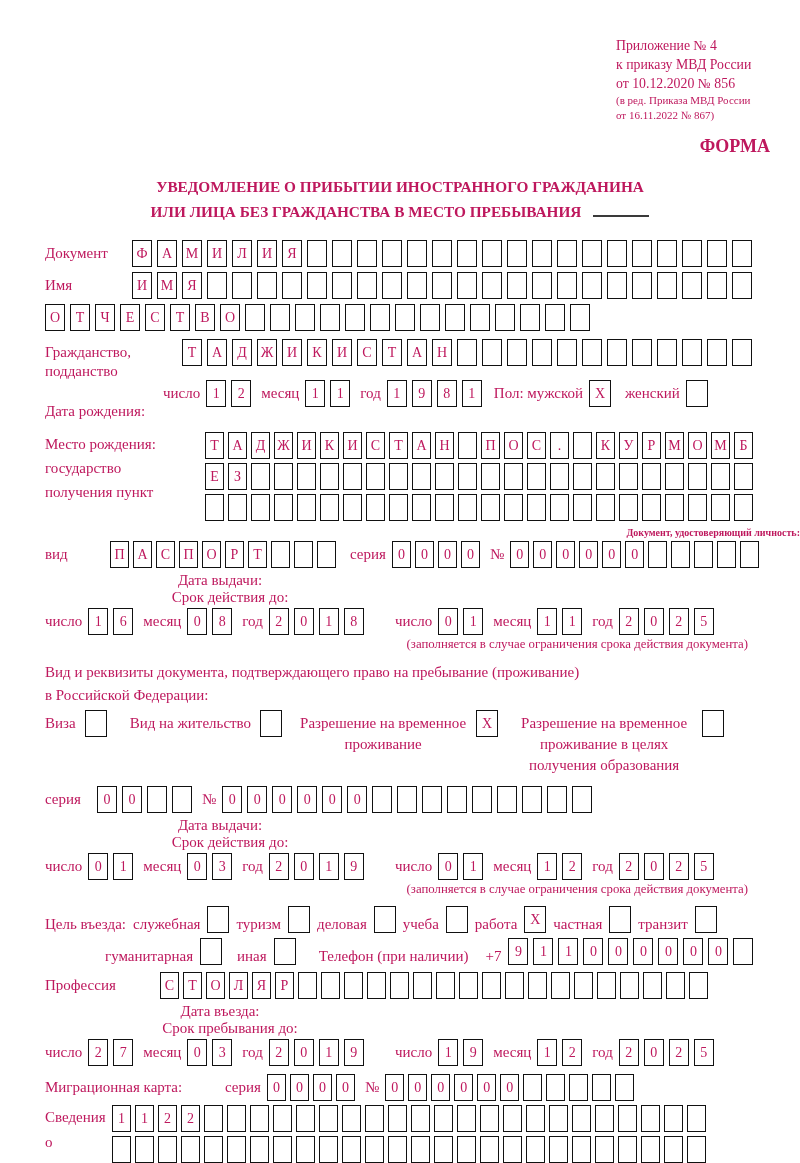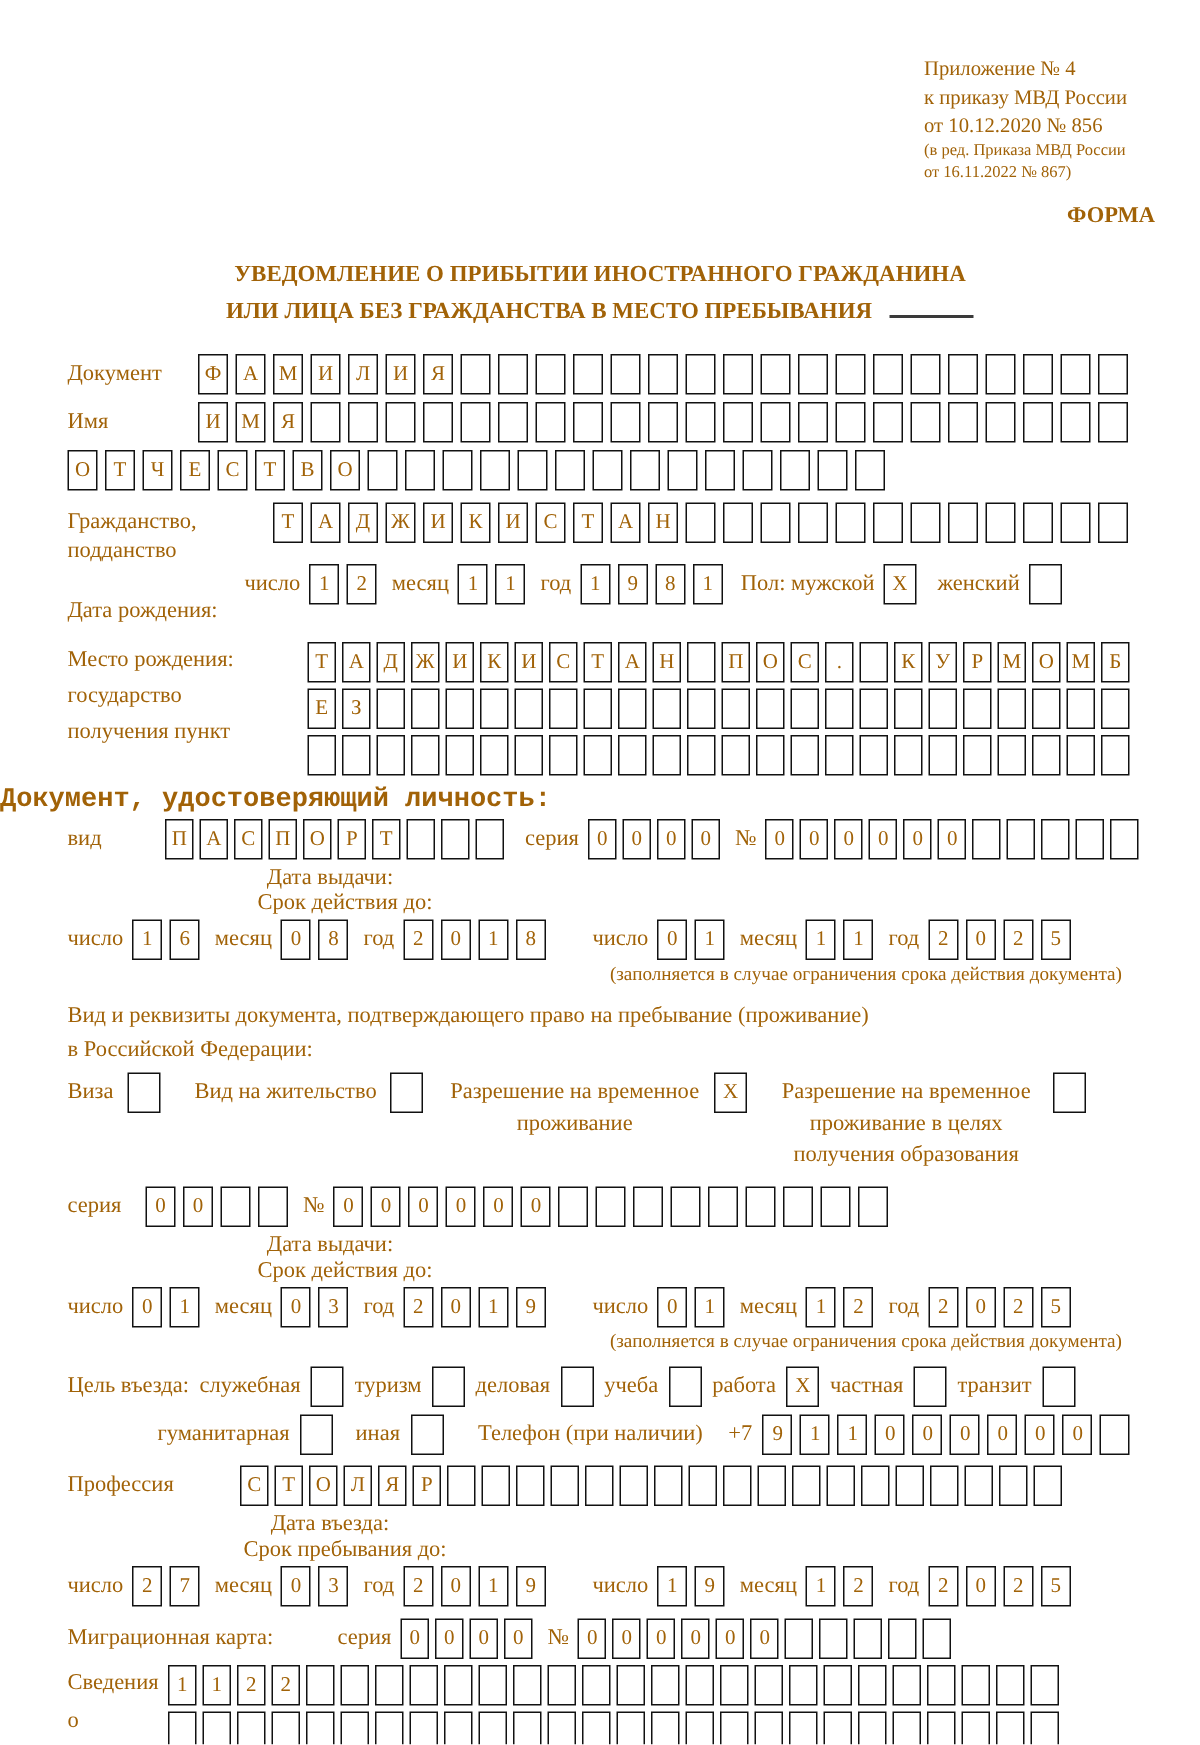--- a/index.html
+++ b/index.html
@@ -1,46 +1,46 @@
 <!DOCTYPE html>
 <html><head>
 <meta charset="utf-8">
 <style>
   html,body{margin:0;padding:0;background:#fff;}
-  .page{width:800px;height:1163px;background:#fff;color:#a16207;position:relative;overflow:hidden;
+  .page{width:800px;height:1163px;background:#fff;color:#be185d;position:relative;overflow:hidden;
         font-family:"Liberation Serif","DejaVu Serif",serif;font-size:15px;box-sizing:border-box;padding-top:36px;}
   .hdr{margin-left:616px;width:182px;font-size:13.8px;line-height:1.38;}
   .hdr .small{font-size:11px;line-height:1.38;}
-  .forma{font-weight:bold;text-align:right;padding-right:30px;margin-top:13px;font-size:15px;}
+  .forma{font-weight:bold;text-align:right;padding-right:30px;margin-top:13px;font-size:18px;}
   .title{text-align:center;font-weight:bold;font-size:15.3px;margin-top:18px;line-height:1.6;}
   .tline{display:inline-block;width:56px;border-bottom:2px solid #3a3a3a;margin-left:12px;}
   .sect{text-align:center;font-weight:bold;font-size:14.4px;margin-top:22px;}
   .row{display:flex;align-items:flex-start;margin:5px 0 0 45px;}
   .lbl{flex:none;line-height:27px;position:relative;white-space:nowrap;}
   .lbl .l2{position:absolute;top:23px;left:0;line-height:18px;}
   .w-fam{width:87px;} .w-otch{width:158px;} .w-grazh{width:137px;} .w-mesto{width:160px;line-height:24px;}
   .w-vid{width:65px;} .w-prof{width:115px;} .w-migr{width:180px;}
   .boxes{display:flex;gap:5px;flex:none;}
   .cell{box-sizing:border-box;flex:none;width:20px;height:27px;border:1.7px solid #111;
         display:flex;align-items:center;justify-content:center;font-size:14px;background:#fff;}
   .tight{gap:4px;} .tight .cell{width:19px;}
   .mb4{margin-bottom:4px;}
   .sub{line-height:27px;margin:0 6px 0 10px;flex:none;} .sub0{line-height:27px;margin-right:6px;flex:none;}
-  .dochead{text-align:left;font-weight:bold;font-size:18px;margin-top:6px;font-family:Liberation Mono, monospace;}
+  .dochead{text-align:right;font-weight:bold;font-size:10px;margin-top:6px;}
   .dhdr{display:flex;margin:4px 0 0 45px;flex-direction:column;}
   .dhdr .dh1{width:350px;text-align:center;} .dhdr .dh2{width:370px;text-align:center;}
   .drow{display:flex;margin:2px 0 0 45px;}
   .dgrp{display:flex;align-items:center;} .dgrp.left{width:350px;}
   .note{font-size:12.8px;text-align:right;margin:2px 52px 0 0;line-height:1.25;}
   .intro{margin:8px 0 0 45px;line-height:1.5;}
   .visarow{display:flex;align-items:flex-start;margin:4px 0 0 45px;gap:9px;}
   .vlbl{line-height:27px;flex:none;} .vwrap{text-align:center;line-height:21px;flex:none;padding-top:3px;}
   .vw1{width:168px;} .vw2{width:178px;}
   .cb{width:22px;}
-  .celrow{display:flex;align-items:center;margin:8px 0 0 45px;gap:7px;white-space:nowrap;}
+  .celrow{display:flex;align-items:flex-end;margin:8px 0 0 45px;gap:7px;white-space:nowrap;}
   .celrow .t{flex:none;}
   .reps{display:flex;align-items:flex-start;margin:4px 0 0 45px;}
   .repslbl{width:67px;flex:none;line-height:24.5px;}
   .repsbody .boxes{margin-bottom:4px;}
 </style>
 </head>
 <body>
 
 <div class="page">
 

